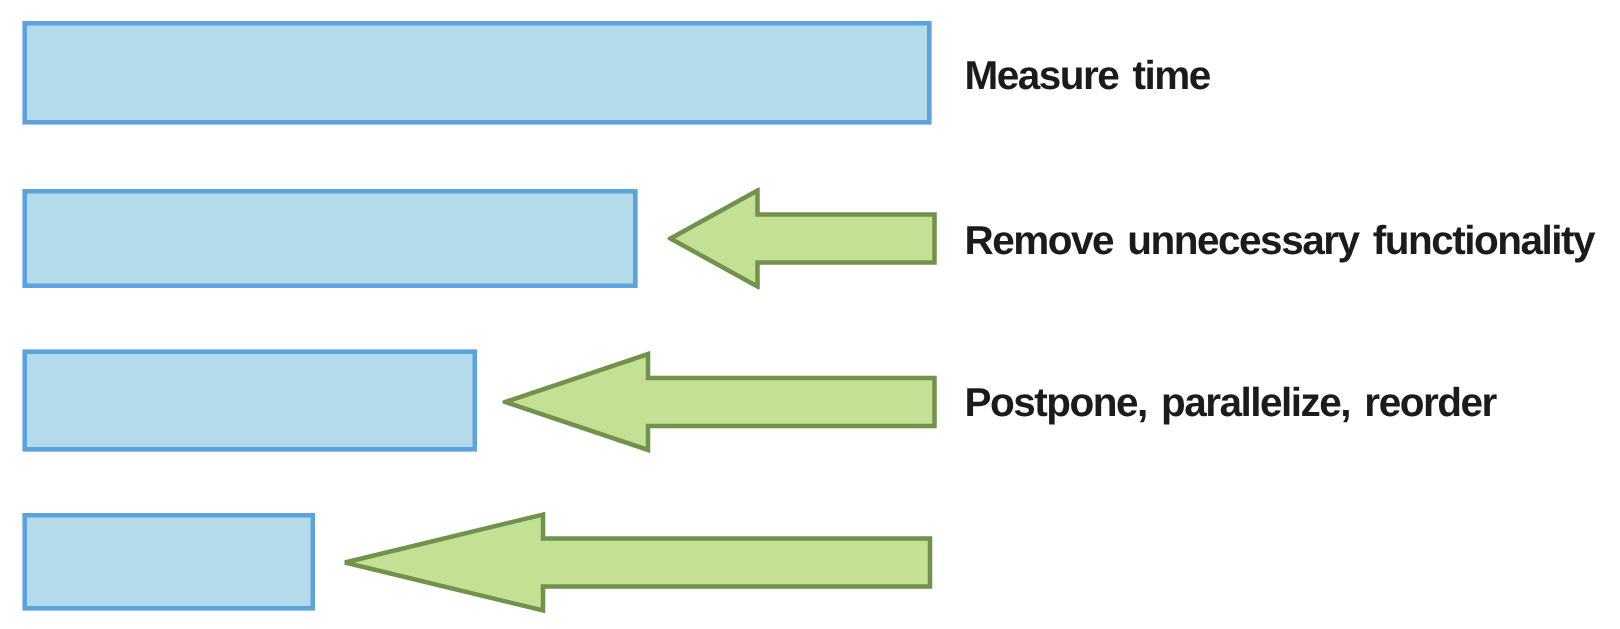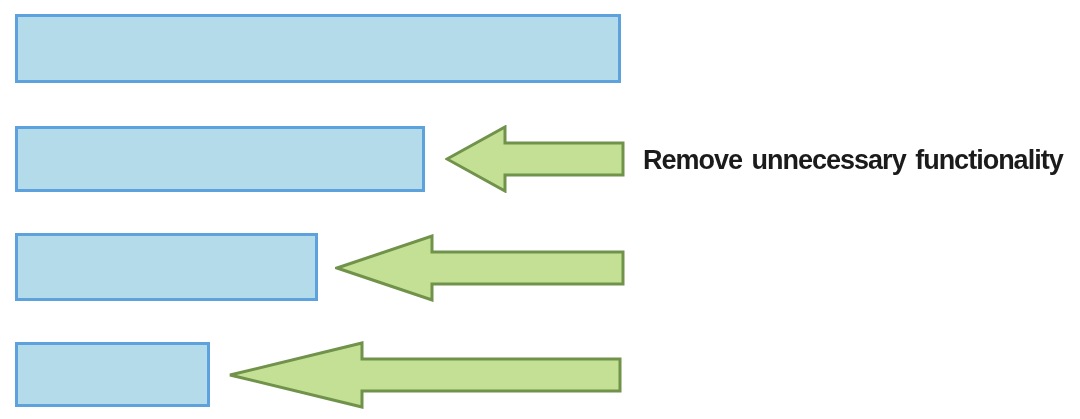--- a/index.html
+++ b/index.html
@@ -46,30 +46,32 @@
   .label2 { top: 143px; }
   .label3 { top: 251px; }
   .label4 { top: 359px; }
 </style>
 </head>
 <body>
 
 <div class="canvas" style="background-color: rgb(255, 255, 255);">
 
   <div class="bar bar1" style="background-color: rgb(179, 219, 234); border-color: rgb(93, 162, 221); width: 606px;"></div>
+  <div class="label label1" style="color: rgb(27, 27, 27);">Measure time</div>
 
   <div class="bar bar2" style="background-color: rgb(179, 219, 234); border-color: rgb(93, 162, 221); width: 410px;"></div>
   <svg class="arrow arrow2" width="180" height="68" viewBox="0 0 180 68">
     <polygon points="2,34 60,2 60,18 178,18 178,50 60,50 60,66" stroke-width="3" stroke-linejoin="miter" style="fill: rgb(195, 224, 149); stroke: rgb(113, 146, 75);"></polygon>
   </svg>
   <div class="label label2" style="color: rgb(27, 27, 27);">Remove unnecessary functionality</div>
 
   <div class="bar bar3" style="background-color: rgb(179, 219, 234); border-color: rgb(93, 162, 221); width: 303px;"></div>
   <svg class="arrow arrow3" width="290" height="68" viewBox="0 0 290 68">
     <polygon points="2,34 97,2 97,18 288,18 288,50 97,50 97,66" stroke-width="3" stroke-linejoin="miter" style="fill: rgb(195, 224, 149); stroke: rgb(113, 146, 75);"></polygon>
   </svg>
+  <div class="label label3" style="color: rgb(27, 27, 27);">Postpone, parallelize, reorder</div>
 
   <div class="bar bar4" style="background-color: rgb(179, 219, 234); border-color: rgb(93, 162, 221); width: 195px;"></div>
   <svg class="arrow arrow4" width="394" height="68" viewBox="0 0 394 68">
     <polygon points="2,34 134,2 134,18 392,18 392,50 134,50 134,66" stroke-width="3" stroke-linejoin="miter" style="fill: rgb(195, 224, 149); stroke: rgb(113, 146, 75);"></polygon>
   </svg>
 
 </div>
 
 </body></html>

